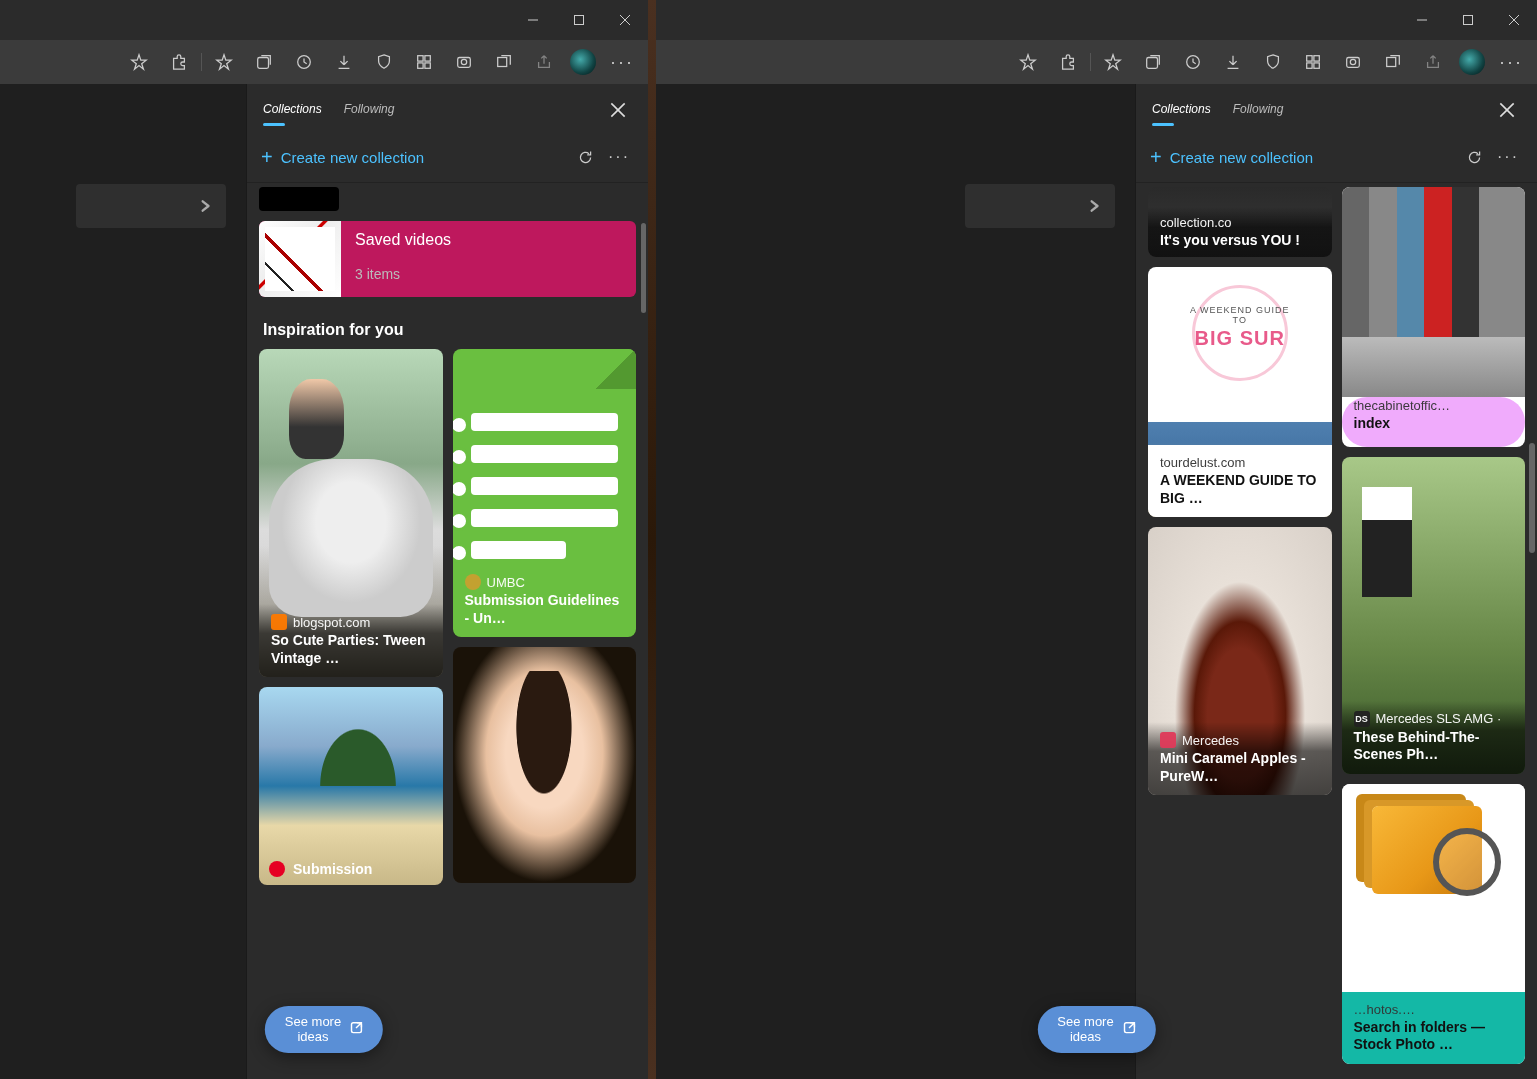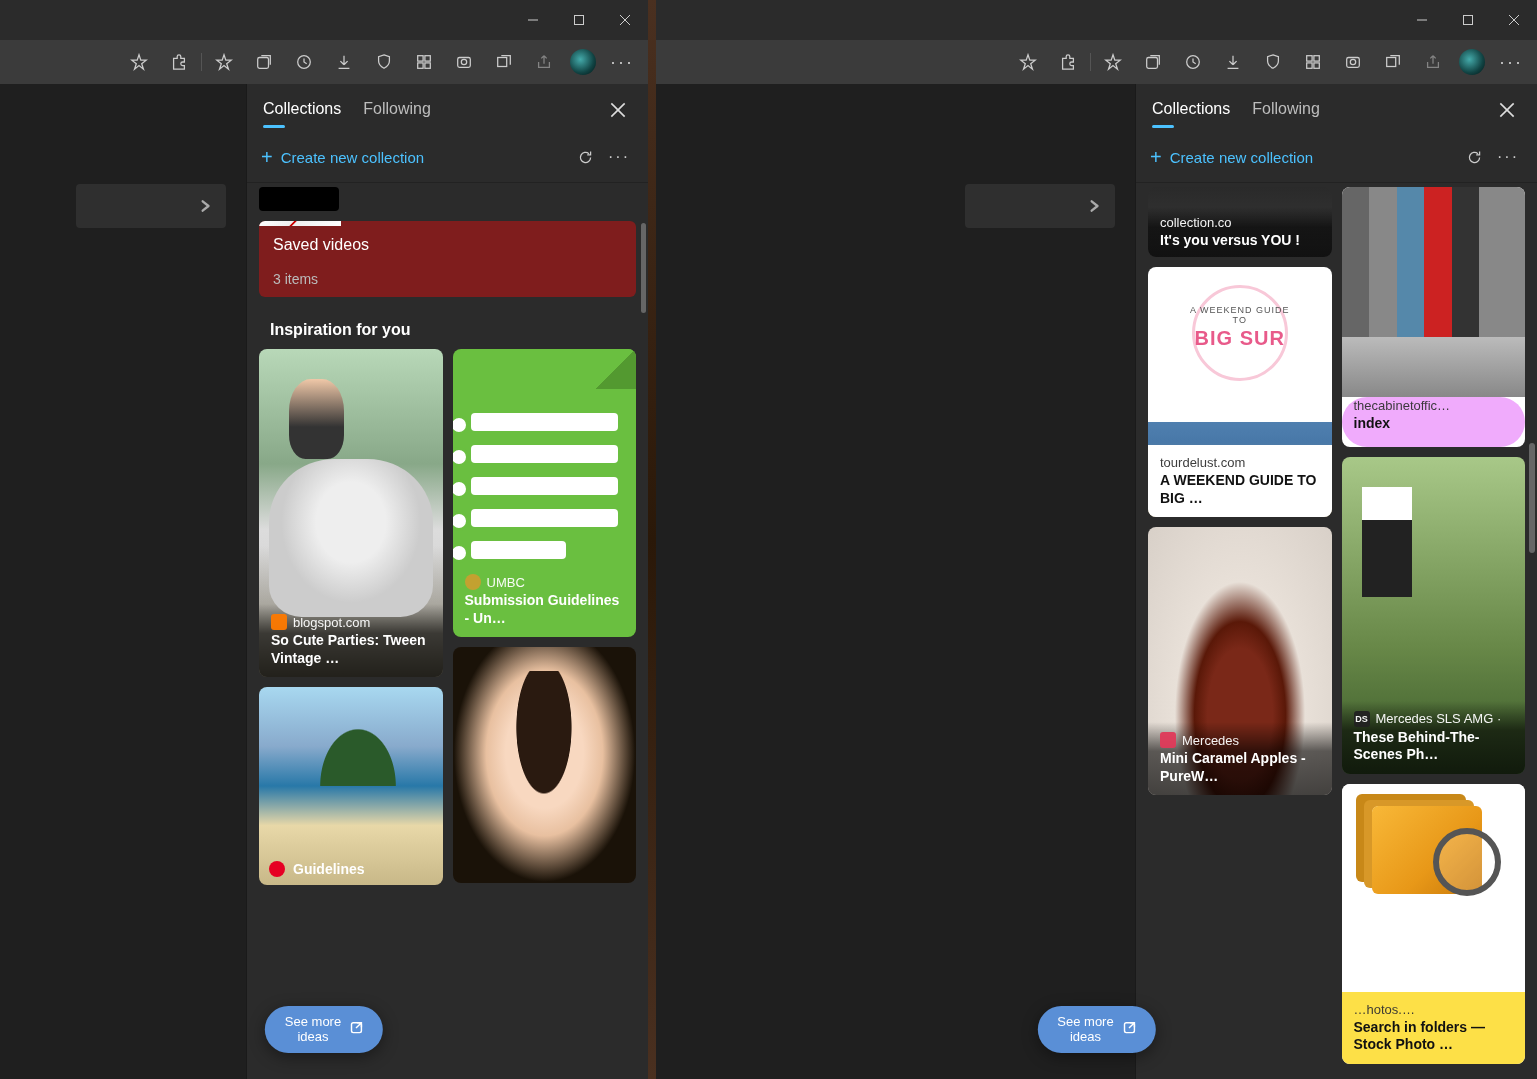--- a/index.html
+++ b/index.html
@@ -22,41 +22,41 @@
   .ellipsis{font-size:18px;color:#ccc;letter-spacing:2px;text-align:center;width:40px;}
   
   .content-row{flex:1;display:flex;position:relative;z-index:2;background:transparent;}
   .left-area{flex:1;background:#1f1f1f;position:relative;}
   .nav-stub{position:absolute;top:100px;right:20px;width:150px;height:44px;background:#2f2f2f;border-radius:4px;display:flex;align-items:center;justify-content:flex-end;padding-right:14px;}
   .nav-stub svg{width:14px;height:14px;stroke:#aaa;fill:none;stroke-width:2;}
   
   .panel{width:402px;background:#2b2b2b;display:flex;flex-direction:column;border-left:1px solid #1a1a1a;}
   .panel-header{padding:12px 16px 6px 16px;display:flex;align-items:center;}
   .tabs{display:flex;gap:22px;flex:1;}
-  .tab{color:#bdbdbd;font-size:16px;padding-bottom:6px;cursor:pointer;}
+  .tab{color:#bdbdbd;font-size:12px;padding-bottom:6px;cursor:pointer;font-style:italic;}
   .tab.active{color:#fff;position:relative;}
   .tab.active::after{content:"";position:absolute;bottom:-4px;left:0;width:22px;height:3px;background:#4cc2ff;border-radius:3px;}
   .close-panel{color:#ddd;font-size:16px;padding:6px;}
   .panel-toolbar{display:flex;align-items:center;padding:8px 14px 10px 14px;border-bottom:1px solid #222;}
   .create{color:#4cc2ff;font-size:15px;display:flex;align-items:center;gap:8px;flex:1;}
   .create .plus{font-size:20px;line-height:1;}
   .panel-tool{width:30px;height:30px;display:flex;align-items:center;justify-content:center;color:#ccc;margin-left:4px;}
   .panel-tool svg{width:17px;height:17px;stroke:#ccc;fill:none;stroke-width:1.5;}
   .scroll{flex:1;overflow:hidden;padding:4px 12px 0 12px;position:relative;}
   .scrollbar{position:absolute;right:2px;top:40px;width:5px;height:90px;background:#666;border-radius:3px;}
   
   .coll-stub{width:80px;height:24px;background:#000;border-radius:4px;margin-bottom:10px;}
-  .coll-item{display:flex;background:#7f1d1d;border-radius:6px;overflow:hidden;height:76px;margin-bottom:10px;flex-direction:column;}
+  .coll-item{display:flex;background:#be185d;border-radius:6px;overflow:hidden;height:76px;margin-bottom:10px;}
   .coll-thumb{width:82px;height:100%;background:linear-gradient(135deg,#fff 0%,#eee 40%,#c00 41%,#c00 43%,#eee 44%,#fff 100%);position:relative;}
   .coll-thumb::before{content:"";position:absolute;inset:6px;background:
     linear-gradient(45deg,#fff 20%,#222 20%,#222 22%,#fff 22%,#fff 40%,#a00 40%,#a00 44%,#fff 44%);}
   .coll-txt{padding:10px 14px;}
   .coll-title{color:#fff;font-size:16px;}
   .coll-count{color:#bbb;font-size:14px;margin-top:17px;}
-  .section-h{color:#fff;font-size:16px;font-weight:600;margin:24px 0 10px 11px;}
+  .section-h{color:#fff;font-size:16px;font-weight:600;margin:24px 0 10px 4px;}
   
   .masonry{display:flex;gap:10px;}
   .col{flex:1;display:flex;flex-direction:column;gap:10px;}
   .card{border-radius:8px;overflow:hidden;position:relative;color:#fff;display:flex;flex-direction:column;justify-content:flex-end;}
   .card .cap{padding:10px 12px;}
   .source{font-size:13px;font-weight:500;opacity:.95;display:flex;align-items:center;gap:6px;}
   .favicon{width:16px;height:16px;border-radius:3px;display:inline-block;}
   .card .title{font-size:14px;font-weight:700;line-height:1.25;margin-top:2px;}
   
   .horse{height:328px;background:
@@ -95,21 +95,21 @@
   .binders-card .source{color:#333;}
   .binders-card .title{color:#111;}
   .greenfield{height:317px;background:linear-gradient(180deg,#a8c888 0%,#688848 60%,#385828 100%);}
   .greenfield::before{content:"";position:absolute;left:20px;top:30px;width:50px;height:110px;background:linear-gradient(#fff 30%,#222 30%);}
   .folders{height:208px;background:#fff;}
   .folders::before{content:"";position:absolute;left:30px;top:22px;width:110px;height:88px;
     background:linear-gradient(135deg,#f8b838 0%,#e89818 60%,#c87808 100%);border-radius:6px;
     box-shadow:-8px -6px 0 #d89828,-16px -12px 0 #c88818;}
   .folders::after{content:"";position:absolute;right:24px;top:44px;width:56px;height:56px;border-radius:50%;border:6px solid #555;background:rgba(255,255,255,.2);}
   .folders-card{background:#fff;color:#222;}
-  .folders-card .cap{background:#fde047;}
+  .folders-card .cap{background:#14b8a6;}
   .folders-card .source{color:#333;}
   .folders-card .title{color:#111;}
   
   .cap-dark{background:linear-gradient(to bottom,rgba(0,0,0,0),rgba(0,0,0,.6) 40%,rgba(0,0,0,.7));}
   
   .pin-badge{position:absolute;left:10px;bottom:8px;display:flex;align-items:center;gap:8px;color:#fff;font-size:14px;font-weight:600;}
   .pin-badge .favicon{background:#e60023;border-radius:50%;position:relative;}
   
   .pill{position:absolute;bottom:26px;left:50%;transform:translateX(-50%);background:#5a8fd6;color:#fff;border-radius:24px;padding:8px 16px 8px 20px;display:flex;align-items:center;gap:8px;font-size:13px;line-height:1.2;z-index:5;box-shadow:0 4px 16px rgba(0,0,0,.4);}
   .pill .pill-txt{text-align:center;}
@@ -279,21 +279,21 @@
                   <div class="source">
                       <span class="favicon blog"></span>
                       <span>blogspot.com</span>
                     </div>
                   <div class="title">So Cute Parties: Tween Vintage …</div>
                 </div>
               </div>
               <div class="card beach">
                 <div class="pin-badge">
                   <span class="favicon" style="background:#e60023;border-radius:50%"></span>
-                  <span>Guidelines</span>
+                  <span>Submission</span>
                 </div>
               </div>
             </div>
             <div class="col">
               <div class="card greendoc">
                 <div class="lines">
                   <div class="gd-line"></div>
                     <div class="gd-line"></div>
                     <div class="gd-line"></div>
                     <div class="gd-line"></div>

